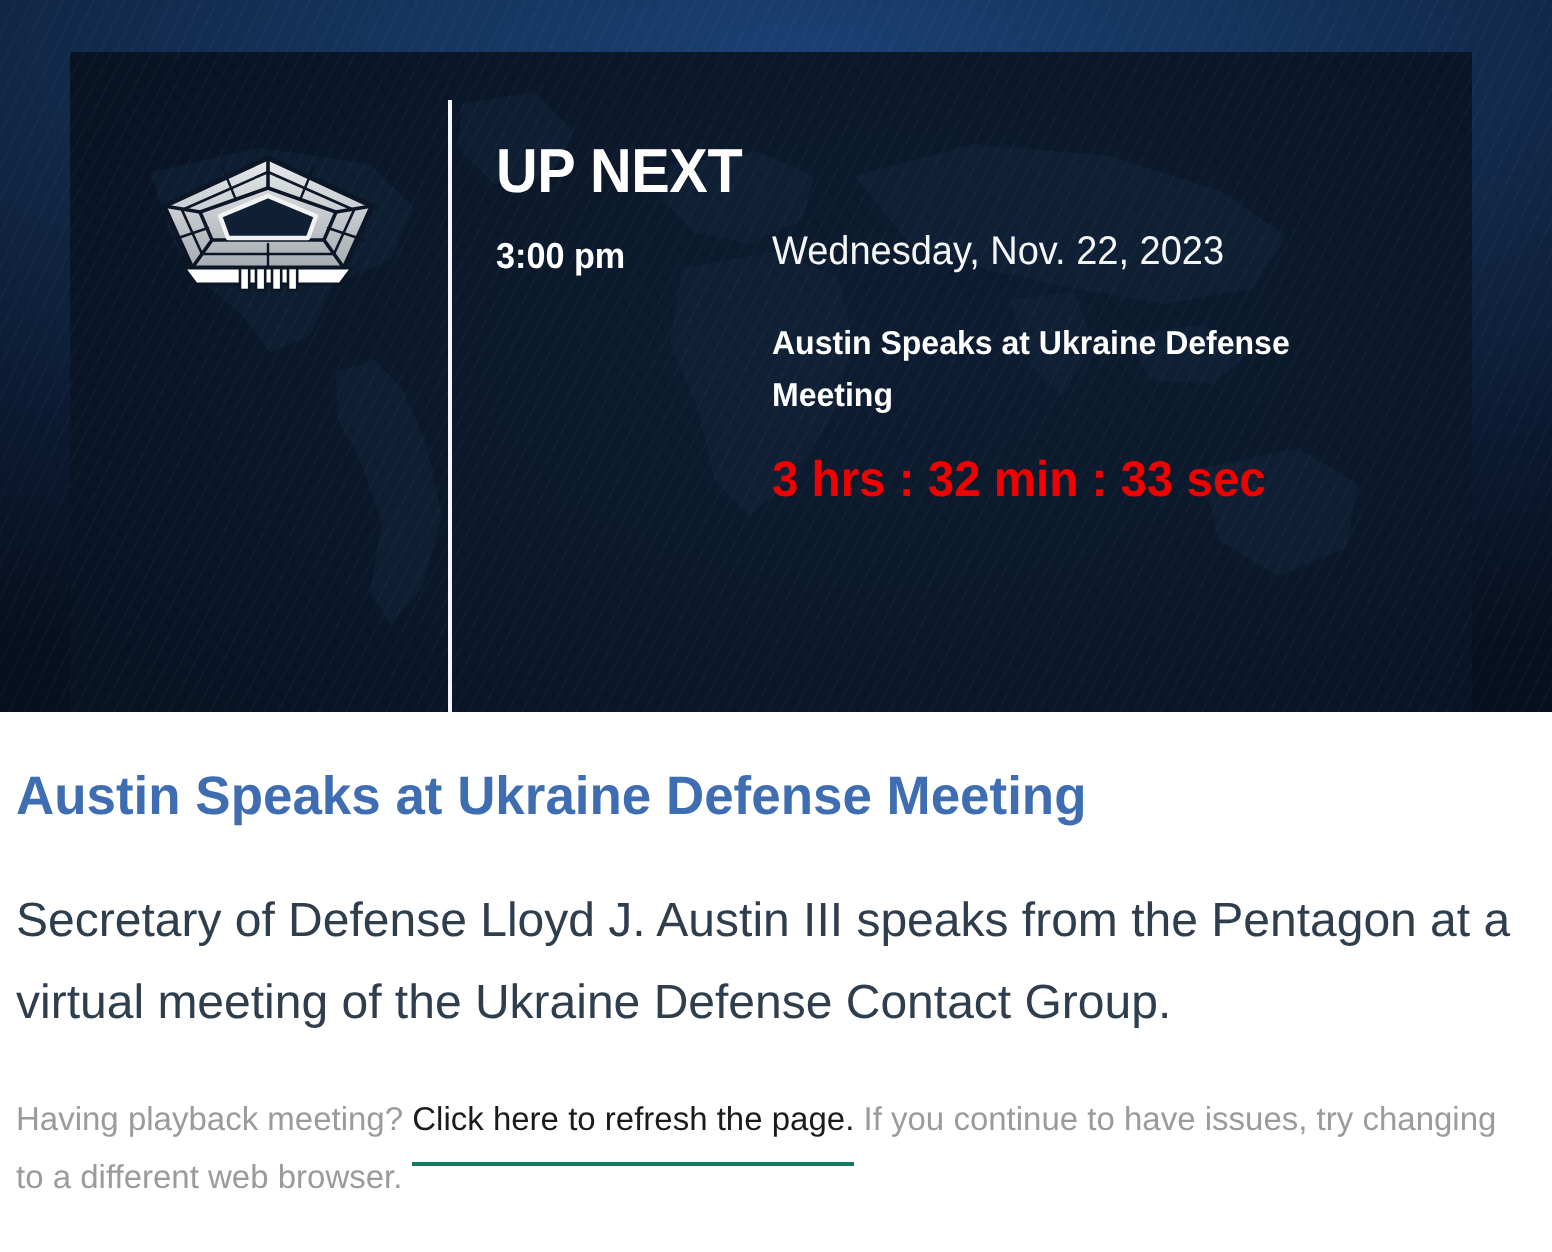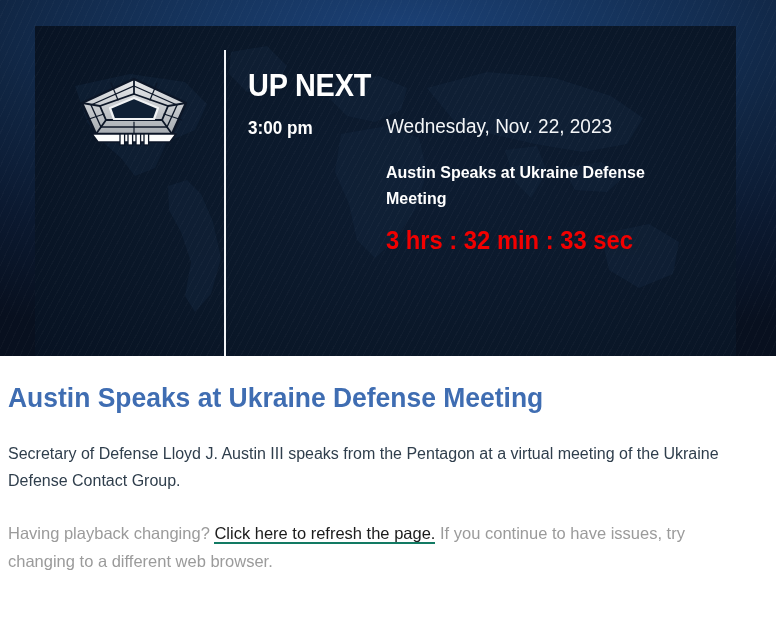--- a/index.html
+++ b/index.html
@@ -180,39 +180,39 @@
     font-weight: 700;
     line-height: 1.1;
     letter-spacing: 0;
     transform: scaleX(.98);
     transform-origin: left top;
   }
   .article-body {
     margin: 0 0 24px 0;
     color: #2f3e4c;
     font-family: "Liberation Sans Narrow", "Liberation Sans", sans-serif;
-    font-size: 16px;
+    font-size: 24px;
     font-weight: 400;
     line-height: 1.72;
     max-width: 760px;
   }
   .playback-note {
     margin: 0;
     color: #9b9b9b;
     font-family: "Liberation Sans Narrow", "Liberation Sans", sans-serif;
     font-size: 16.5px;
     font-weight: 400;
     line-height: 1.72;
     max-width: 760px;
   }
   .refresh-link {
     color: #1b1b1b;
     text-decoration: none;
     border-bottom: 2px solid #127a63;
-    padding-bottom: 0px;
+    padding-bottom: 12px;
     cursor: pointer;
   }
 </style>
 </head>
 <body>
 
 <div class="player-frame">
 
   <div class="stage">
 
@@ -301,16 +301,16 @@
   </div>
 </div>
 
 <div class="article">
 
   <h1 class="article-heading">Austin Speaks at Ukraine Defense Meeting</h1>
 
   <p class="article-body">Secretary of Defense Lloyd J. Austin III speaks from the Pentagon at a virtual meeting of the Ukraine Defense Contact Group.</p>
 
   <p class="playback-note">
-    <span>Having playback changing? </span><a class="refresh-link" href="#">Click here to refresh the page.</a><span> If you continue to have issues, try changing to a different web browser.</span>
+    <span>Having playback meeting? </span><a class="refresh-link" href="#">Click here to refresh the page.</a><span> If you continue to have issues, try changing to a different web browser.</span>
   </p>
 
 </div>
 
 </body></html>

